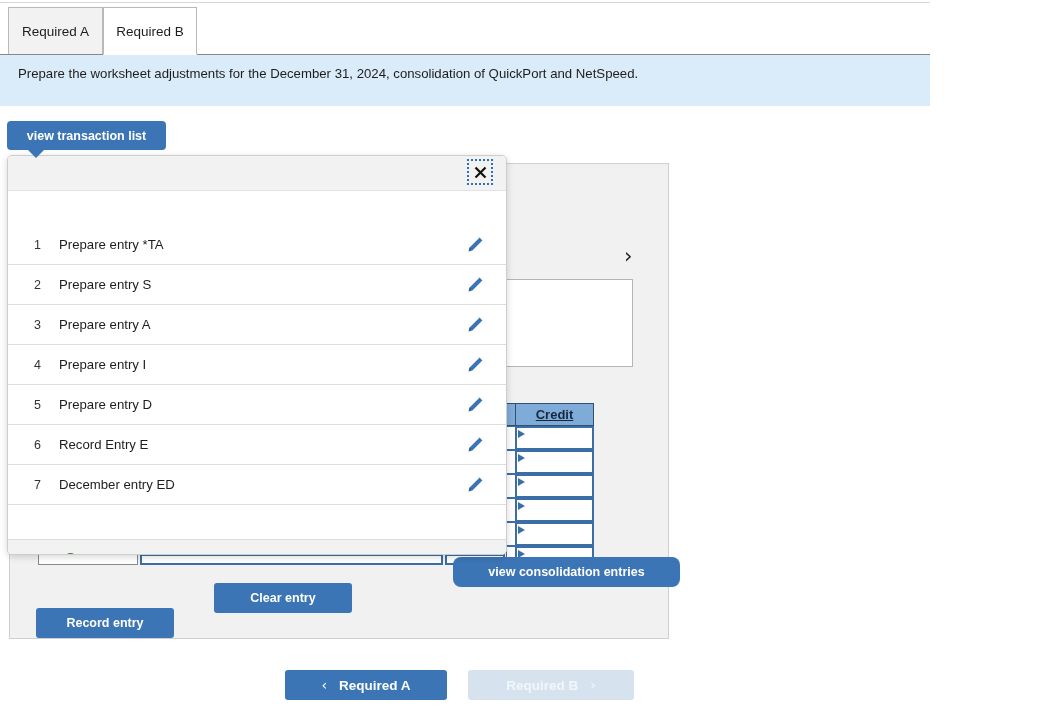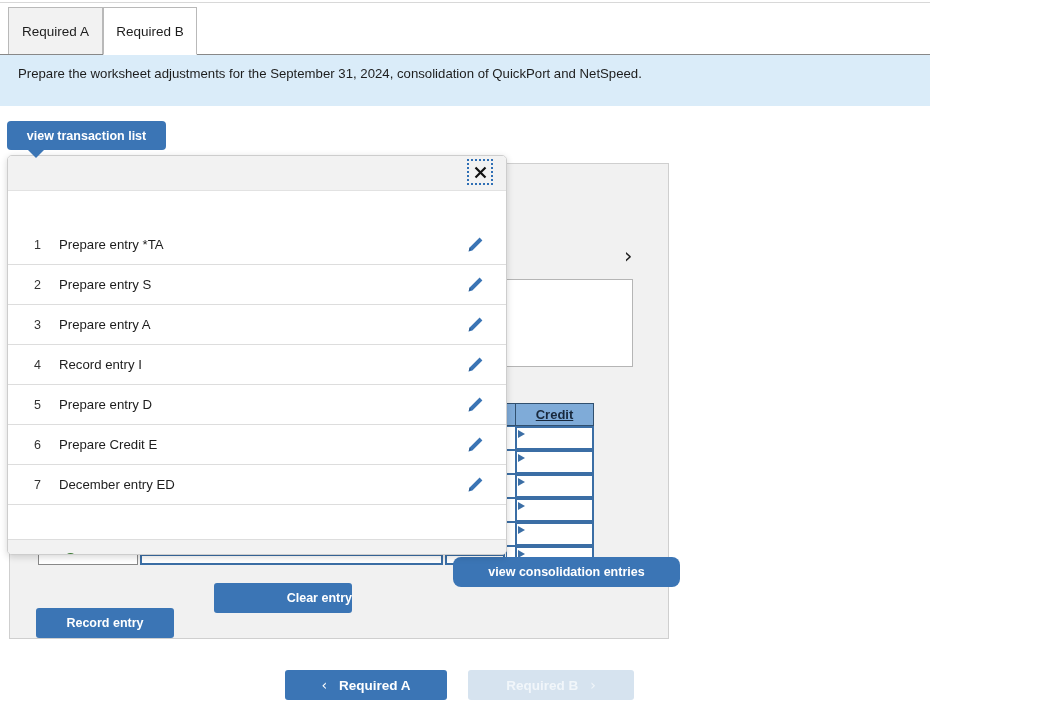--- a/index.html
+++ b/index.html
@@ -240,21 +240,21 @@
     color: #ffffff;
     font-size: 12.5px;
     font-weight: bold;
     display: flex;
     align-items: center;
     justify-content: center;
     cursor: pointer;
     user-select: none;
   }
   #record-entry-btn { left: 36px;  top: 608px; width: 138px; }
-  #clear-entry-btn  { left: 214px; top: 583px; width: 138px; justify-content: flex-end; }
+  #clear-entry-btn  { left: 214px; top: 583px; width: 138px; }
   #view-consolidation-entries-btn { left: 453px; top: 557px; width: 227px; border-radius: 8px; }
 
   
   #transaction-list-modal {
     position: absolute;
     left: 7px; top: 155px;
     width: 500px;
     height: 400px;
     background: #ffffff;
     border: 1px solid #cdcdcd;
@@ -385,21 +385,21 @@
   <div class="tab inactive" id="tab-required-a">
     <span>Required A</span>
   </div>
   <div class="tab active" id="tab-required-b">
     <span>Required B</span>
   </div>
   <div id="tabs-underline"></div>
 </div>
 
 <div id="instruction-panel">
-  <div class="line1">Prepare the worksheet adjustments for the September 31, 2024, consolidation of QuickPort and NetSpeed.</div>
+  <div class="line1">Prepare the worksheet adjustments for the December 31, 2024, consolidation of QuickPort and NetSpeed.</div>
 </div>
 
 <div id="view-transaction-list-btn">
   <span>view transaction list</span>
 </div>
 <div id="view-transaction-list-tail"></div>
 
 <div id="worksheet-panel"></div>
 
 <div id="ws-top-field"></div>
@@ -481,37 +481,37 @@
         <div class="txn-row">
           <span class="txn-num">3</span>
           <span class="txn-label">Prepare entry A</span>
           <span class="txn-edit-icon"><svg width="18" height="18" viewBox="0 0 18 18" aria-hidden="true">
               <path d="M13.6 1.6 L16.4 4.4 L6.4 14.4 L2.6 15.4 L3.6 11.6 Z" fill="#3b75b5"></path>
               <path d="M2.6 15.4 L3.6 11.6 L5.2 13.2 Z" fill="#2a5a8e"></path>
             </svg></span>
         </div>
         <div class="txn-row">
           <span class="txn-num">4</span>
-          <span class="txn-label">Record entry I</span>
+          <span class="txn-label">Prepare entry I</span>
           <span class="txn-edit-icon"><svg width="18" height="18" viewBox="0 0 18 18" aria-hidden="true">
               <path d="M13.6 1.6 L16.4 4.4 L6.4 14.4 L2.6 15.4 L3.6 11.6 Z" fill="#3b75b5"></path>
               <path d="M2.6 15.4 L3.6 11.6 L5.2 13.2 Z" fill="#2a5a8e"></path>
             </svg></span>
         </div>
         <div class="txn-row">
           <span class="txn-num">5</span>
           <span class="txn-label">Prepare entry D</span>
           <span class="txn-edit-icon"><svg width="18" height="18" viewBox="0 0 18 18" aria-hidden="true">
               <path d="M13.6 1.6 L16.4 4.4 L6.4 14.4 L2.6 15.4 L3.6 11.6 Z" fill="#3b75b5"></path>
               <path d="M2.6 15.4 L3.6 11.6 L5.2 13.2 Z" fill="#2a5a8e"></path>
             </svg></span>
         </div>
         <div class="txn-row">
           <span class="txn-num">6</span>
-          <span class="txn-label">Prepare Credit E</span>
+          <span class="txn-label">Record Entry E</span>
           <span class="txn-edit-icon"><svg width="18" height="18" viewBox="0 0 18 18" aria-hidden="true">
               <path d="M13.6 1.6 L16.4 4.4 L6.4 14.4 L2.6 15.4 L3.6 11.6 Z" fill="#3b75b5"></path>
               <path d="M2.6 15.4 L3.6 11.6 L5.2 13.2 Z" fill="#2a5a8e"></path>
             </svg></span>
         </div>
         <div class="txn-row">
           <span class="txn-num">7</span>
           <span class="txn-label">December entry ED</span>
           <span class="txn-edit-icon"><svg width="18" height="18" viewBox="0 0 18 18" aria-hidden="true">
               <path d="M13.6 1.6 L16.4 4.4 L6.4 14.4 L2.6 15.4 L3.6 11.6 Z" fill="#3b75b5"></path>

